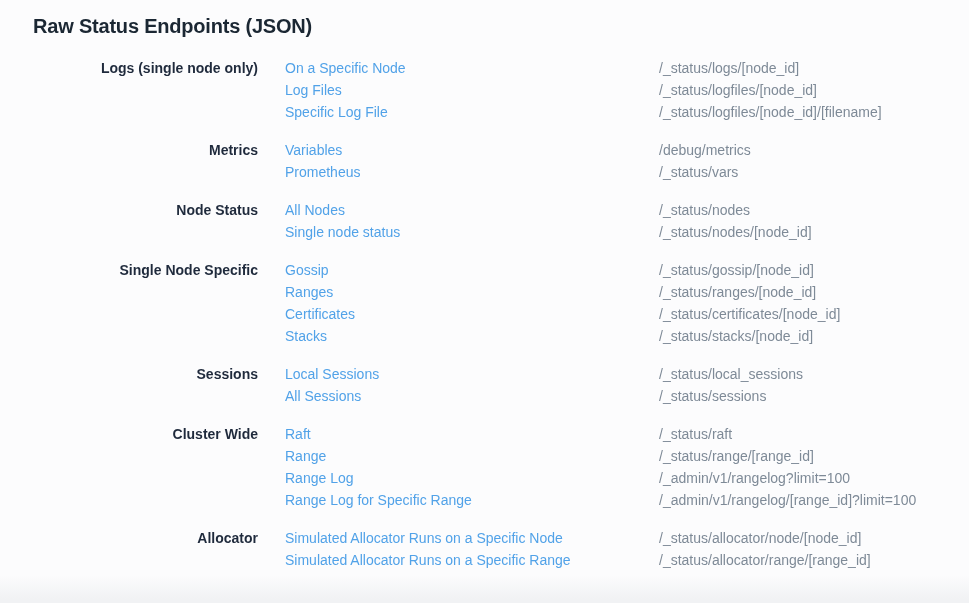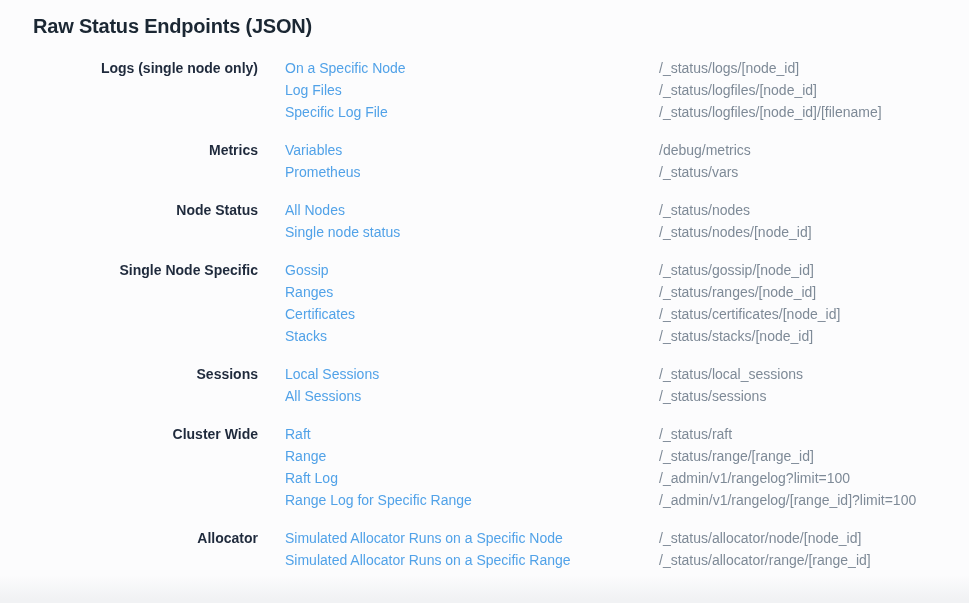--- a/index.html
+++ b/index.html
@@ -176,21 +176,21 @@
     <a class="link" href="#">Raft</a>
     <span class="path">/_status/raft</span>
   </div>
 
   <div class="entry">
     <a class="link" href="#">Range</a>
     <span class="path">/_status/range/[range_id]</span>
   </div>
 
   <div class="entry">
-    <a class="link" href="#">Raft Log</a>
+    <a class="link" href="#">Range Log</a>
     <span class="path">/_admin/v1/rangelog?limit=100</span>
   </div>
 
   <div class="entry">
     <a class="link" href="#">Range Log for Specific Range</a>
     <span class="path">/_admin/v1/rangelog/[range_id]?limit=100</span>
   </div>
 </div>
   </div>
 

